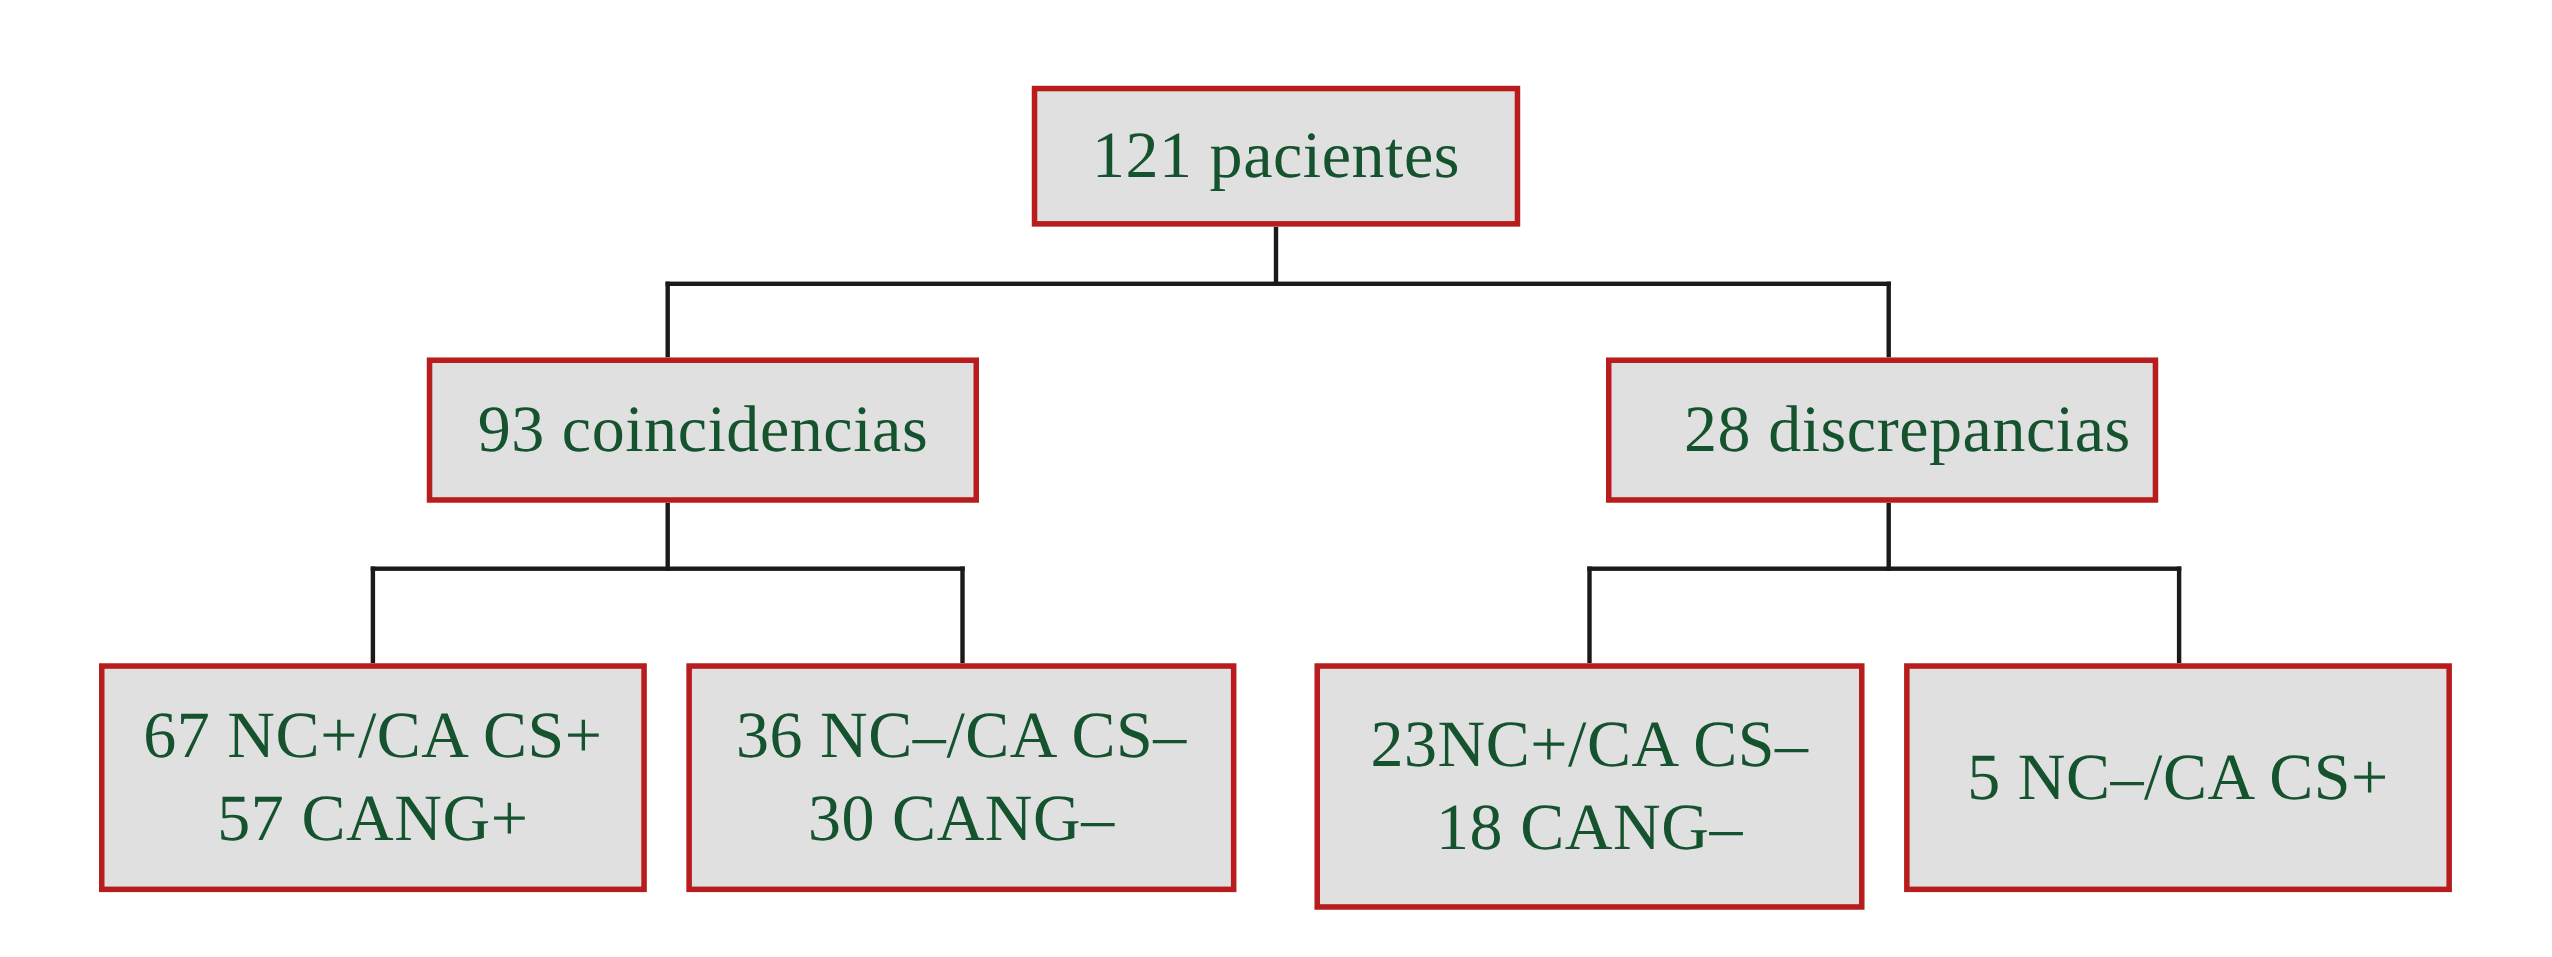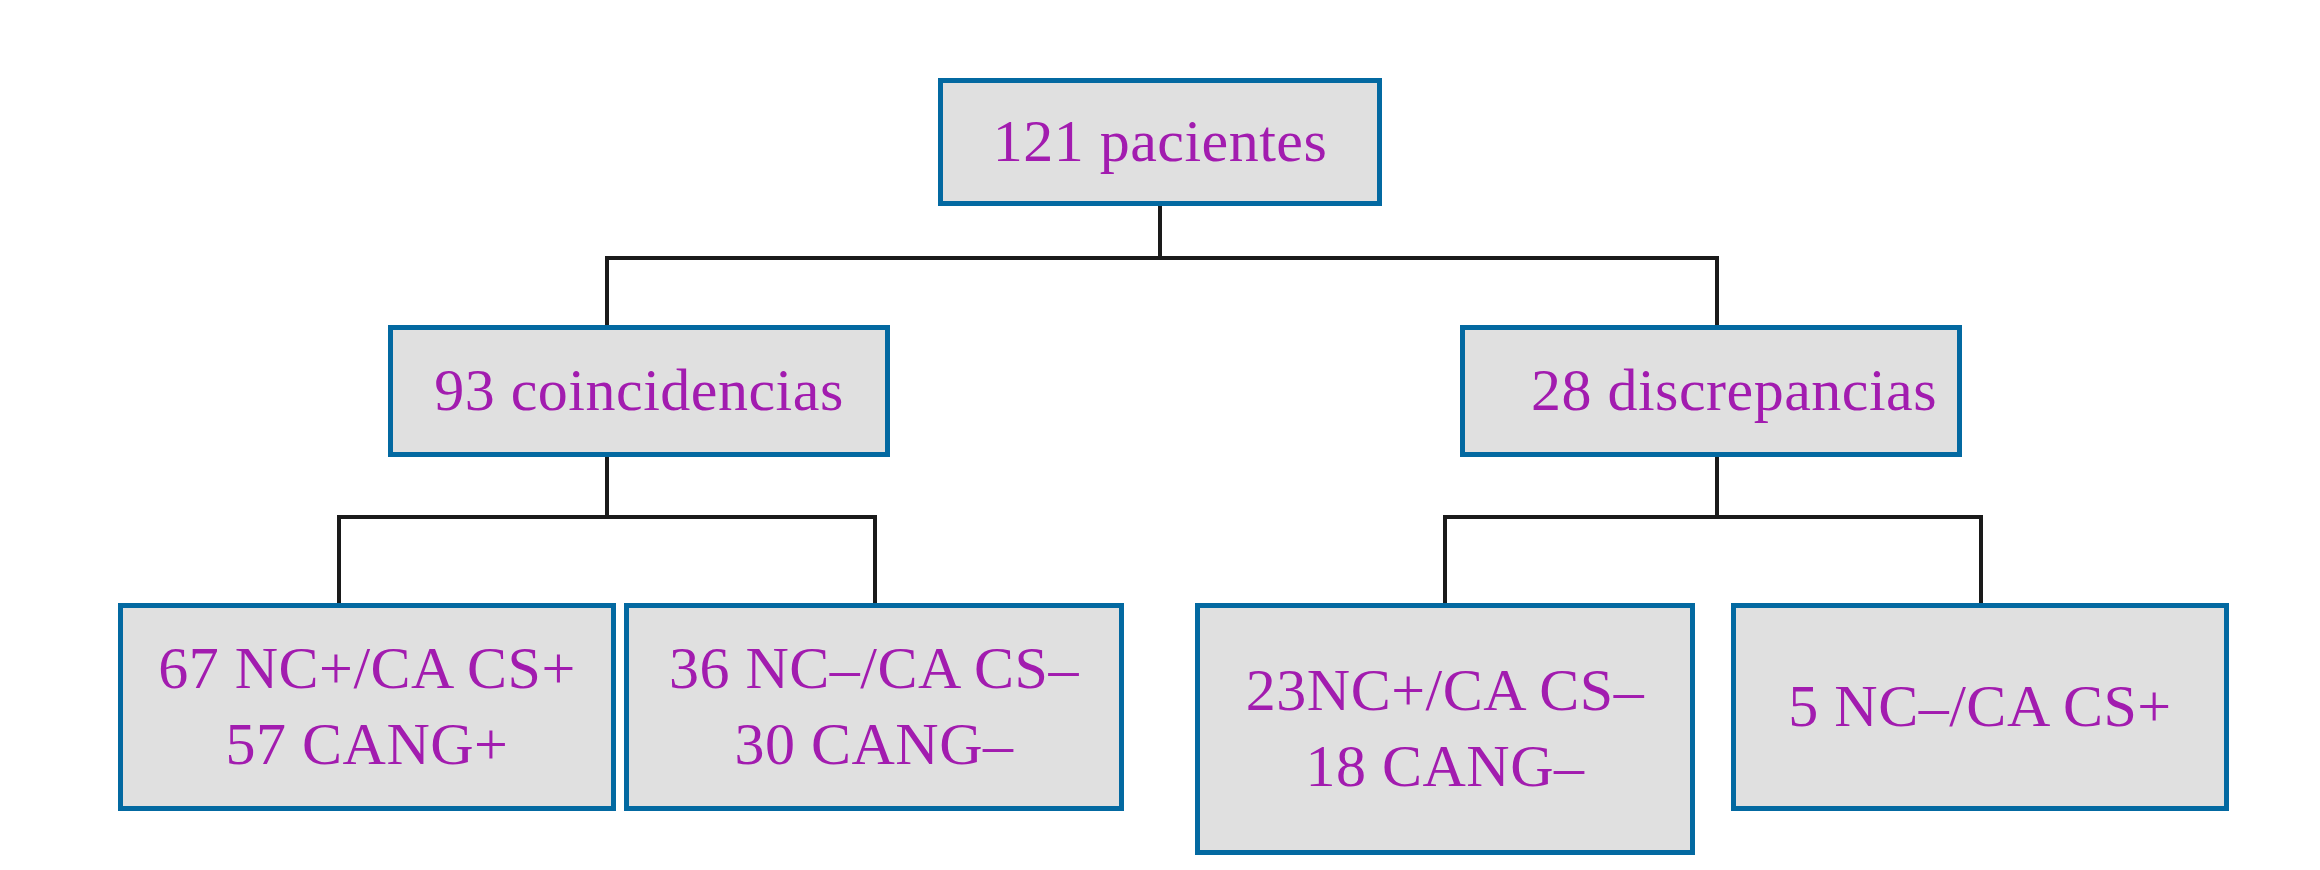--- a/index.html
+++ b/index.html
@@ -12,38 +12,38 @@
     width: 2320px;
     height: 870px;
     background: #ffffff;
     font-family: "Liberation Serif", serif;
     overflow: hidden;
   }
   .node {
     position: absolute;
     box-sizing: border-box;
     background: #e0e0e0;
-    border: 5px solid #0369a1;
+    border: 5px solid #b91c1c;
     display: flex;
     flex-direction: column;
     align-items: center;
     justify-content: center;
     text-align: center;
-    color: #a21caf;
+    color: #14532d;
     font-size: 60px;
     line-height: 1.26;
     letter-spacing: 0.5px;
     white-space: nowrap;
   }
   .node-root   { left: 938px;  top: 78px;  width: 444px; height: 128px; }
   .node-l2a    { left: 356px;  top: 325px; width: 502px; height: 132px; margin-left: 32px; }
   .node-l2b    { left: 1460px; top: 325px; width: 502px; height: 132px; padding-left: 46px; }
-  .node-l3a    { left: 90px;   top: 603px; width: 498px; height: 208px; margin-left: 28px; }
+  .node-l3a    { left: 90px;   top: 603px; width: 498px; height: 208px; }
   .node-l3b    { left: 624px;  top: 603px; width: 500px; height: 208px; }
-  .node-l3c    { left: 1195px; top: 603px; width: 500px; height: 252px; }
+  .node-l3c    { left: 1195px; top: 603px; width: 500px; height: 224px; }
   .node-l3d    { left: 1731px; top: 603px; width: 498px; height: 208px; }
   .line {
     position: absolute;
     background: #1a1a1a;
   }
   .v { width: 4px; }
   .h { height: 4px; }
   
   .v-root     { left: 1158px; top: 206px; height: 54px; }
   .h-l1       { left: 605px;  top: 256px; width: 1114px; }

